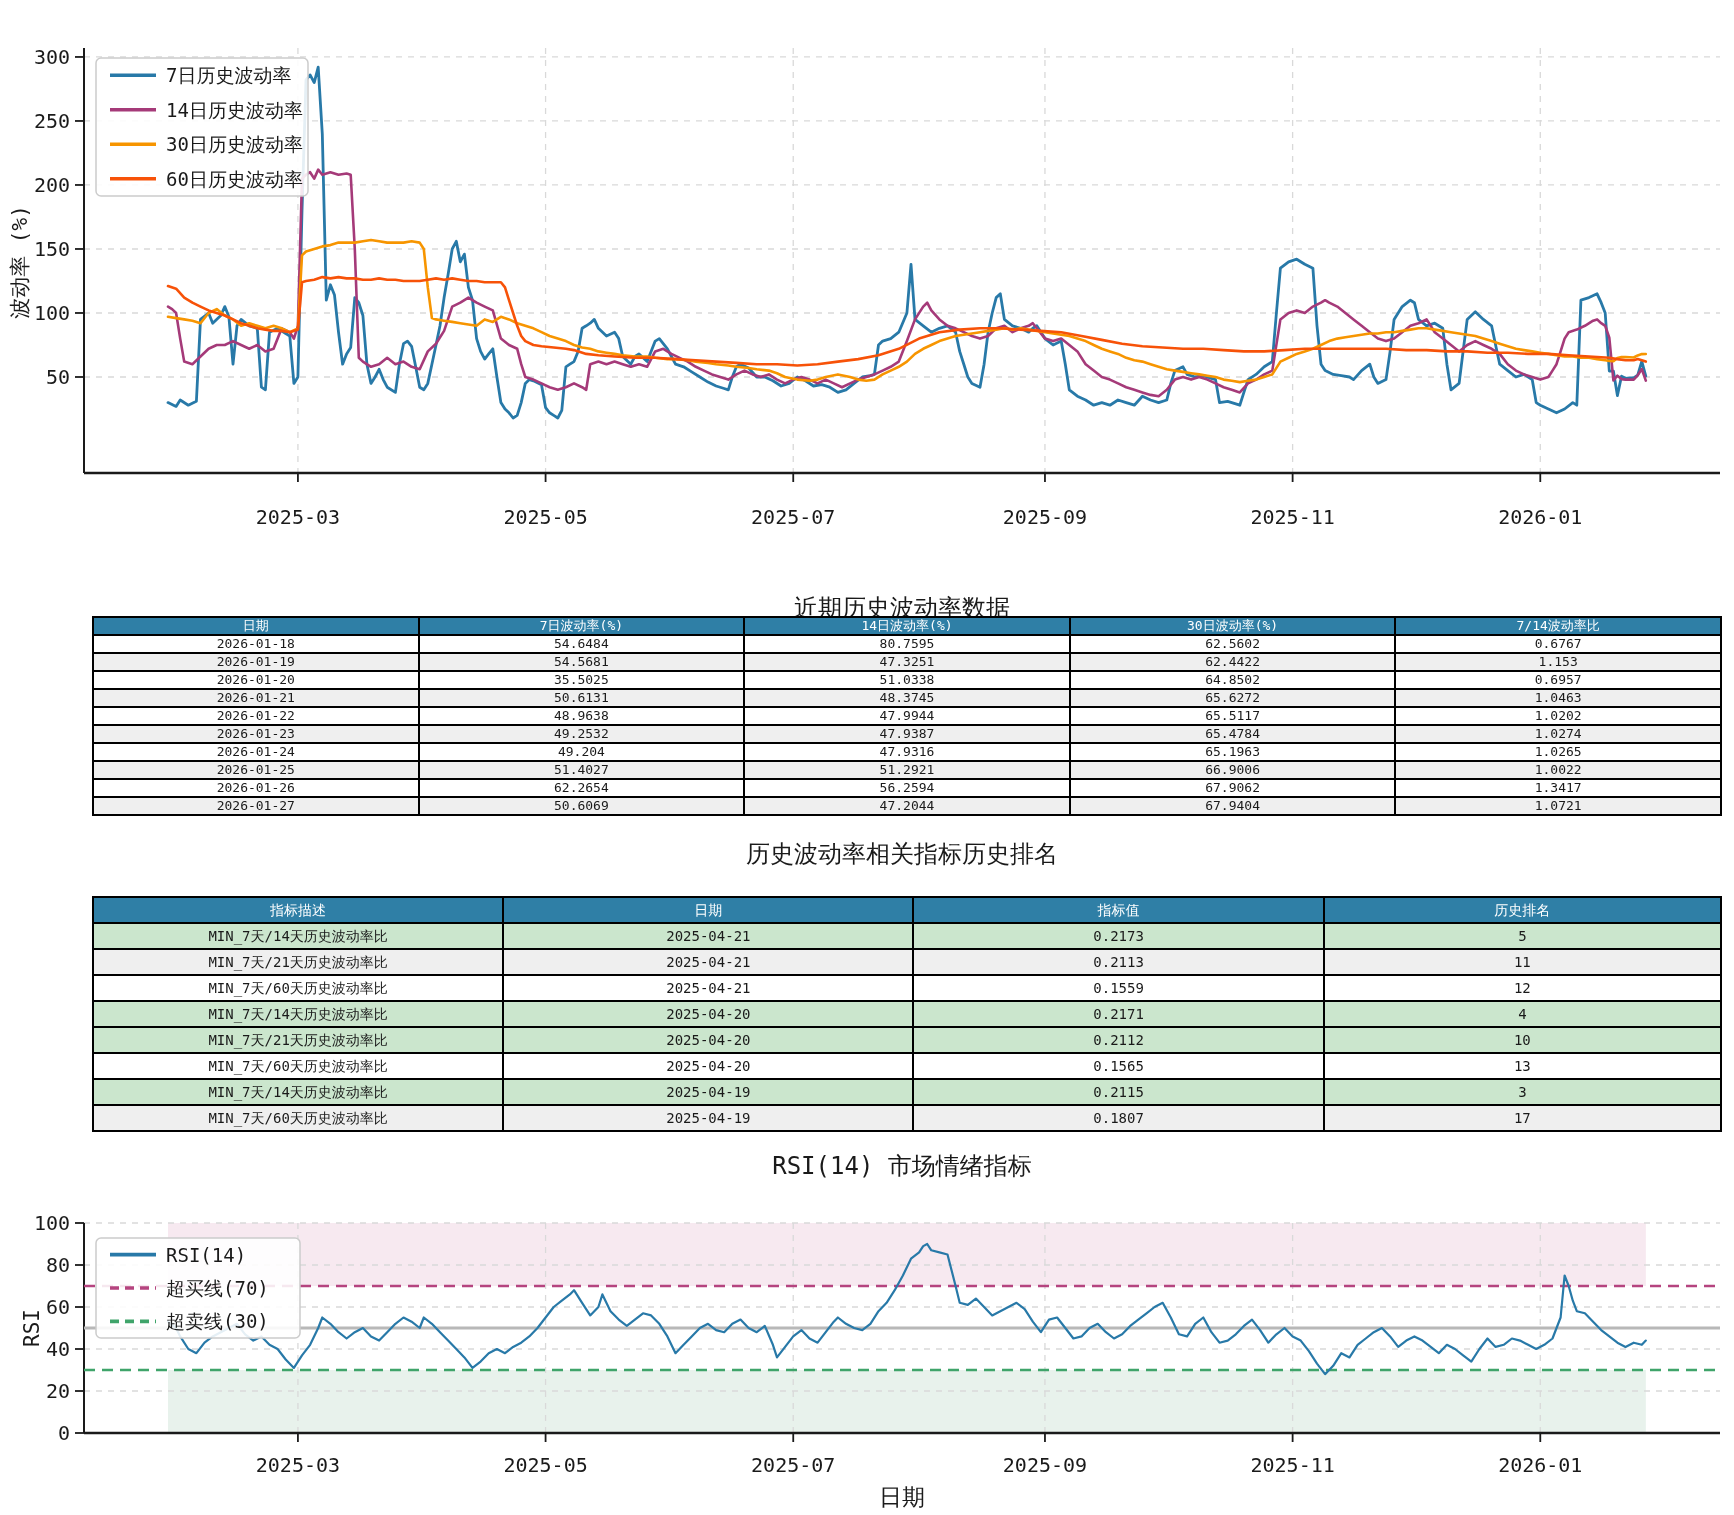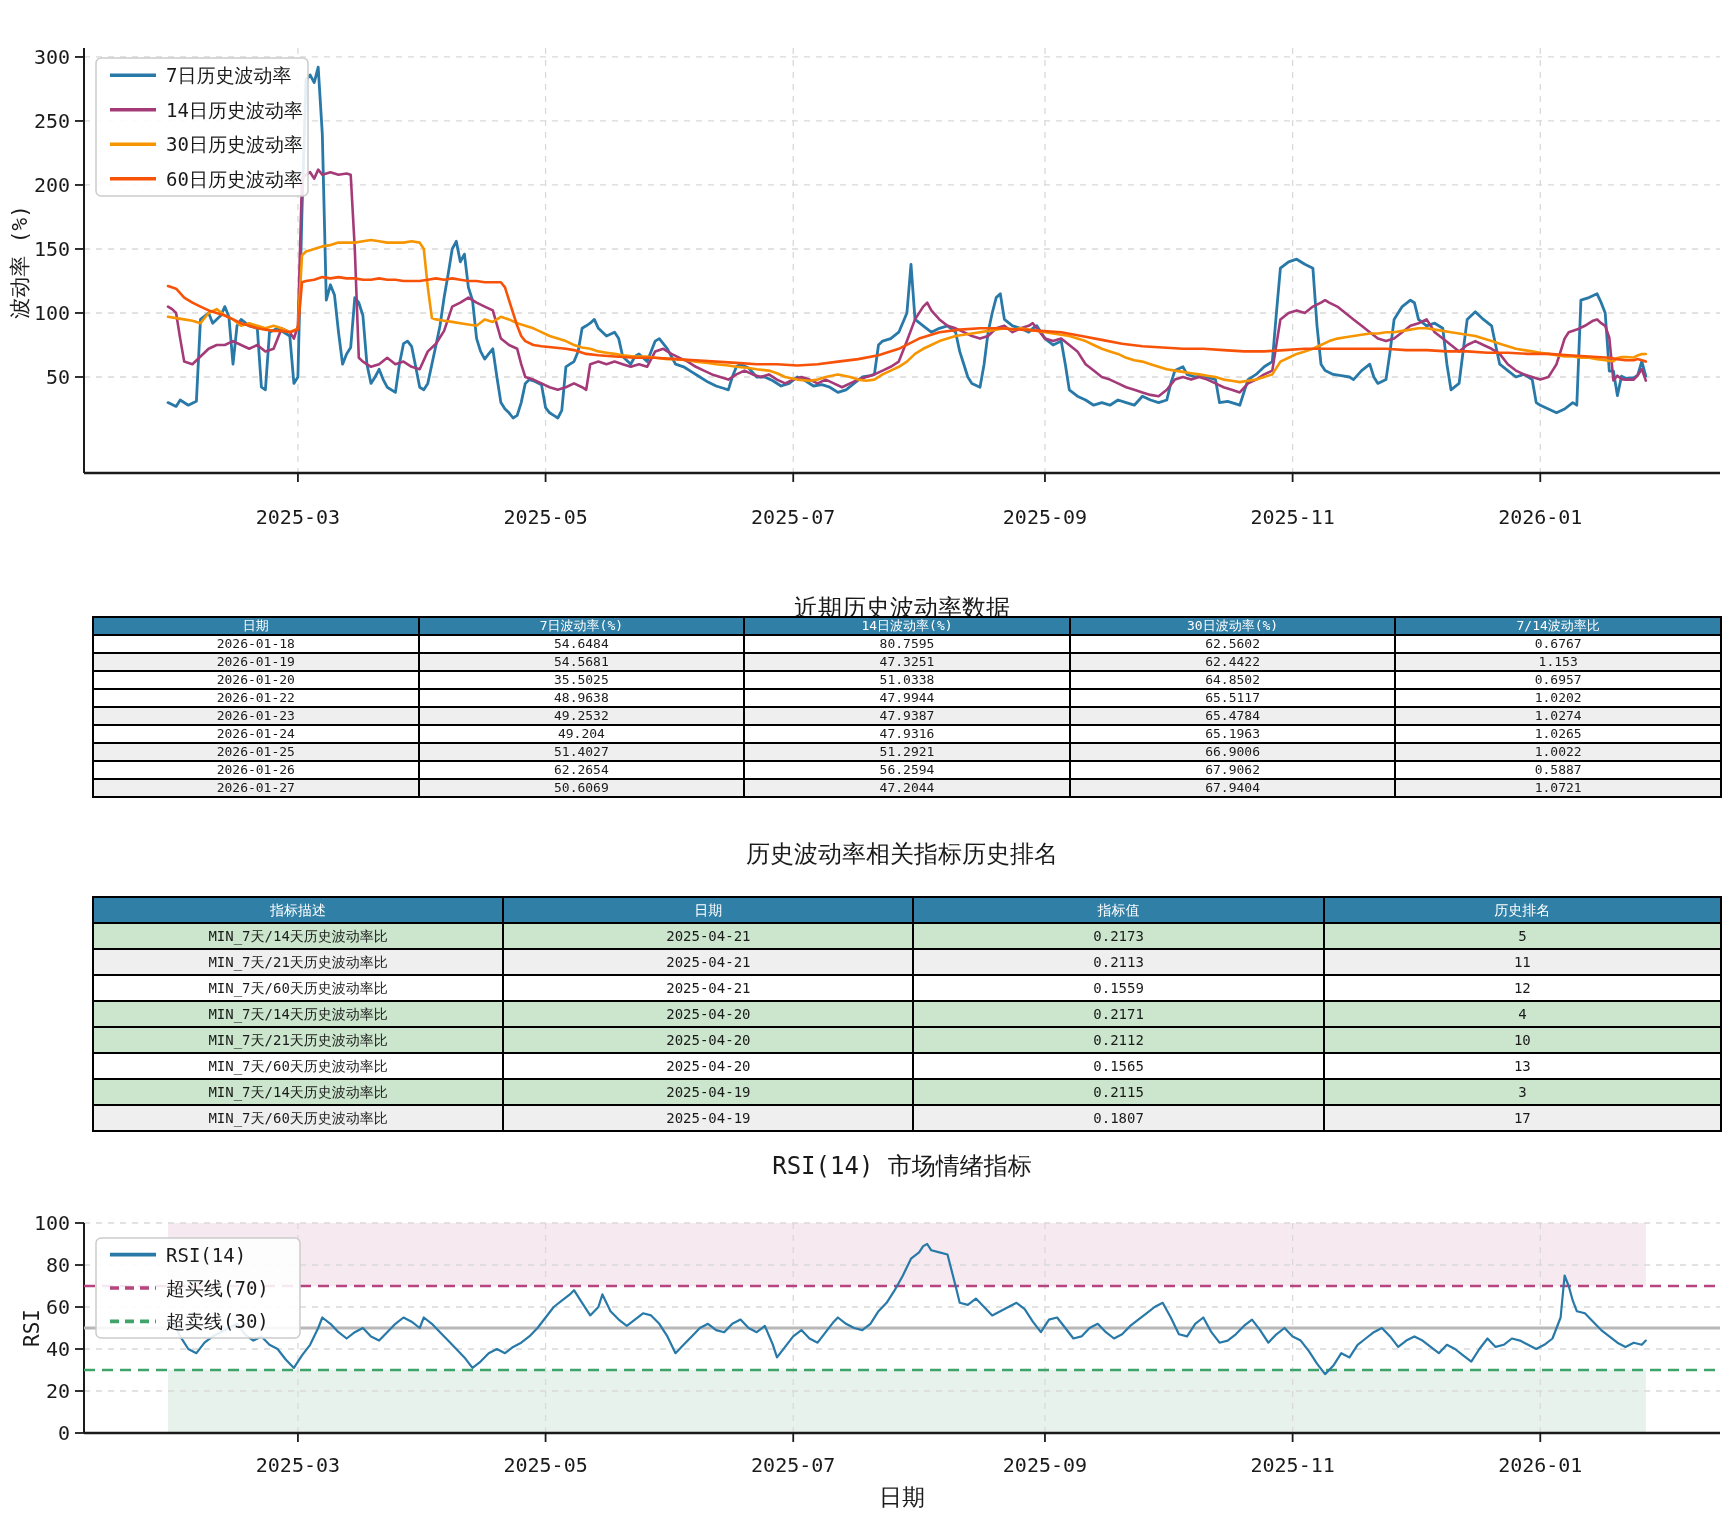--- a/index.html
+++ b/index.html
@@ -179,20 +179,27 @@
           <td>62.4422</td>
           <td>1.153</td>
         </tr>
         <tr style="background: rgb(255, 255, 255);">
           <td>2026-01-20</td>
           <td>35.5025</td>
           <td>51.0338</td>
           <td>64.8502</td>
           <td>0.6957</td>
         </tr>
+        <tr style="background: rgb(239, 239, 239);">
+          <td>2026-01-21</td>
+          <td>50.6131</td>
+          <td>48.3745</td>
+          <td>65.6272</td>
+          <td>1.0463</td>
+        </tr>
         <tr style="background: rgb(255, 255, 255);">
           <td>2026-01-22</td>
           <td>48.9638</td>
           <td>47.9944</td>
           <td>65.5117</td>
           <td>1.0202</td>
         </tr>
         <tr style="background: rgb(239, 239, 239);">
           <td>2026-01-23</td>
           <td>49.2532</td>
@@ -212,21 +219,21 @@
           <td>51.4027</td>
           <td>51.2921</td>
           <td>66.9006</td>
           <td>1.0022</td>
         </tr>
         <tr style="background: rgb(255, 255, 255);">
           <td>2026-01-26</td>
           <td>62.2654</td>
           <td>56.2594</td>
           <td>67.9062</td>
-          <td>0.5887</td>
+          <td>1.3417</td>
         </tr>
         <tr style="background: rgb(239, 239, 239);">
           <td>2026-01-27</td>
           <td>50.6069</td>
           <td>47.2044</td>
           <td>67.9404</td>
           <td>1.0721</td>
         </tr>
       </tbody>
     </table>

